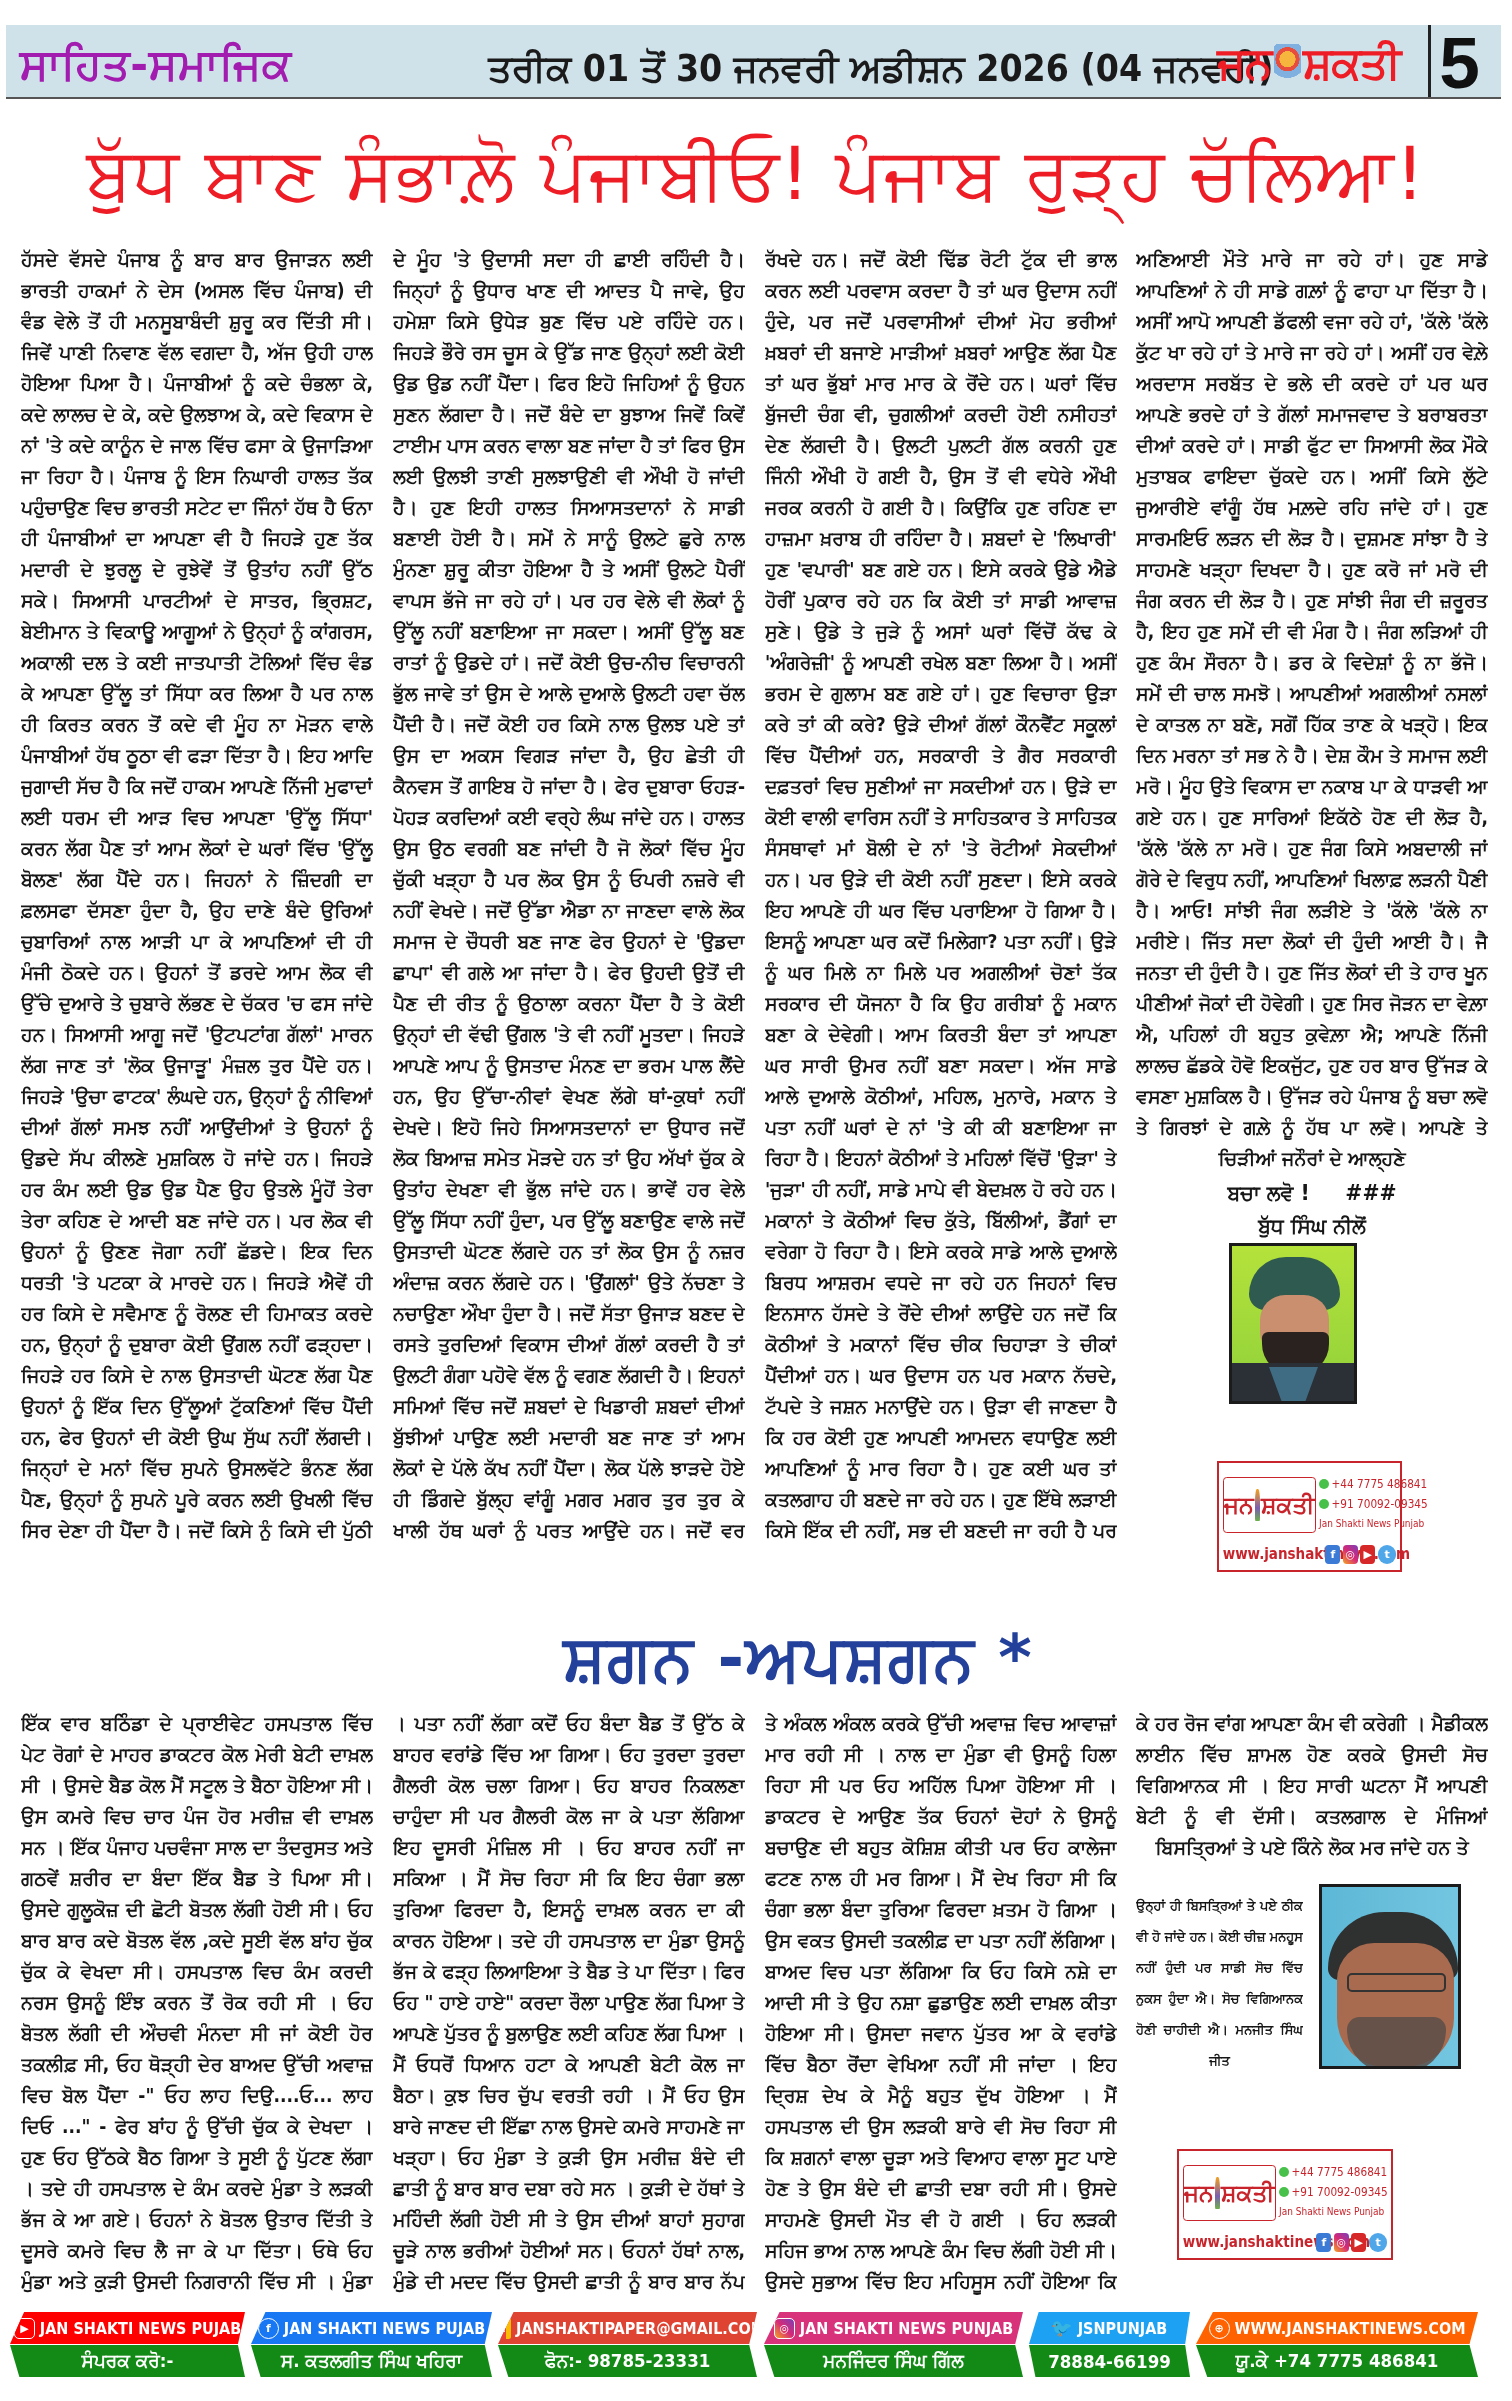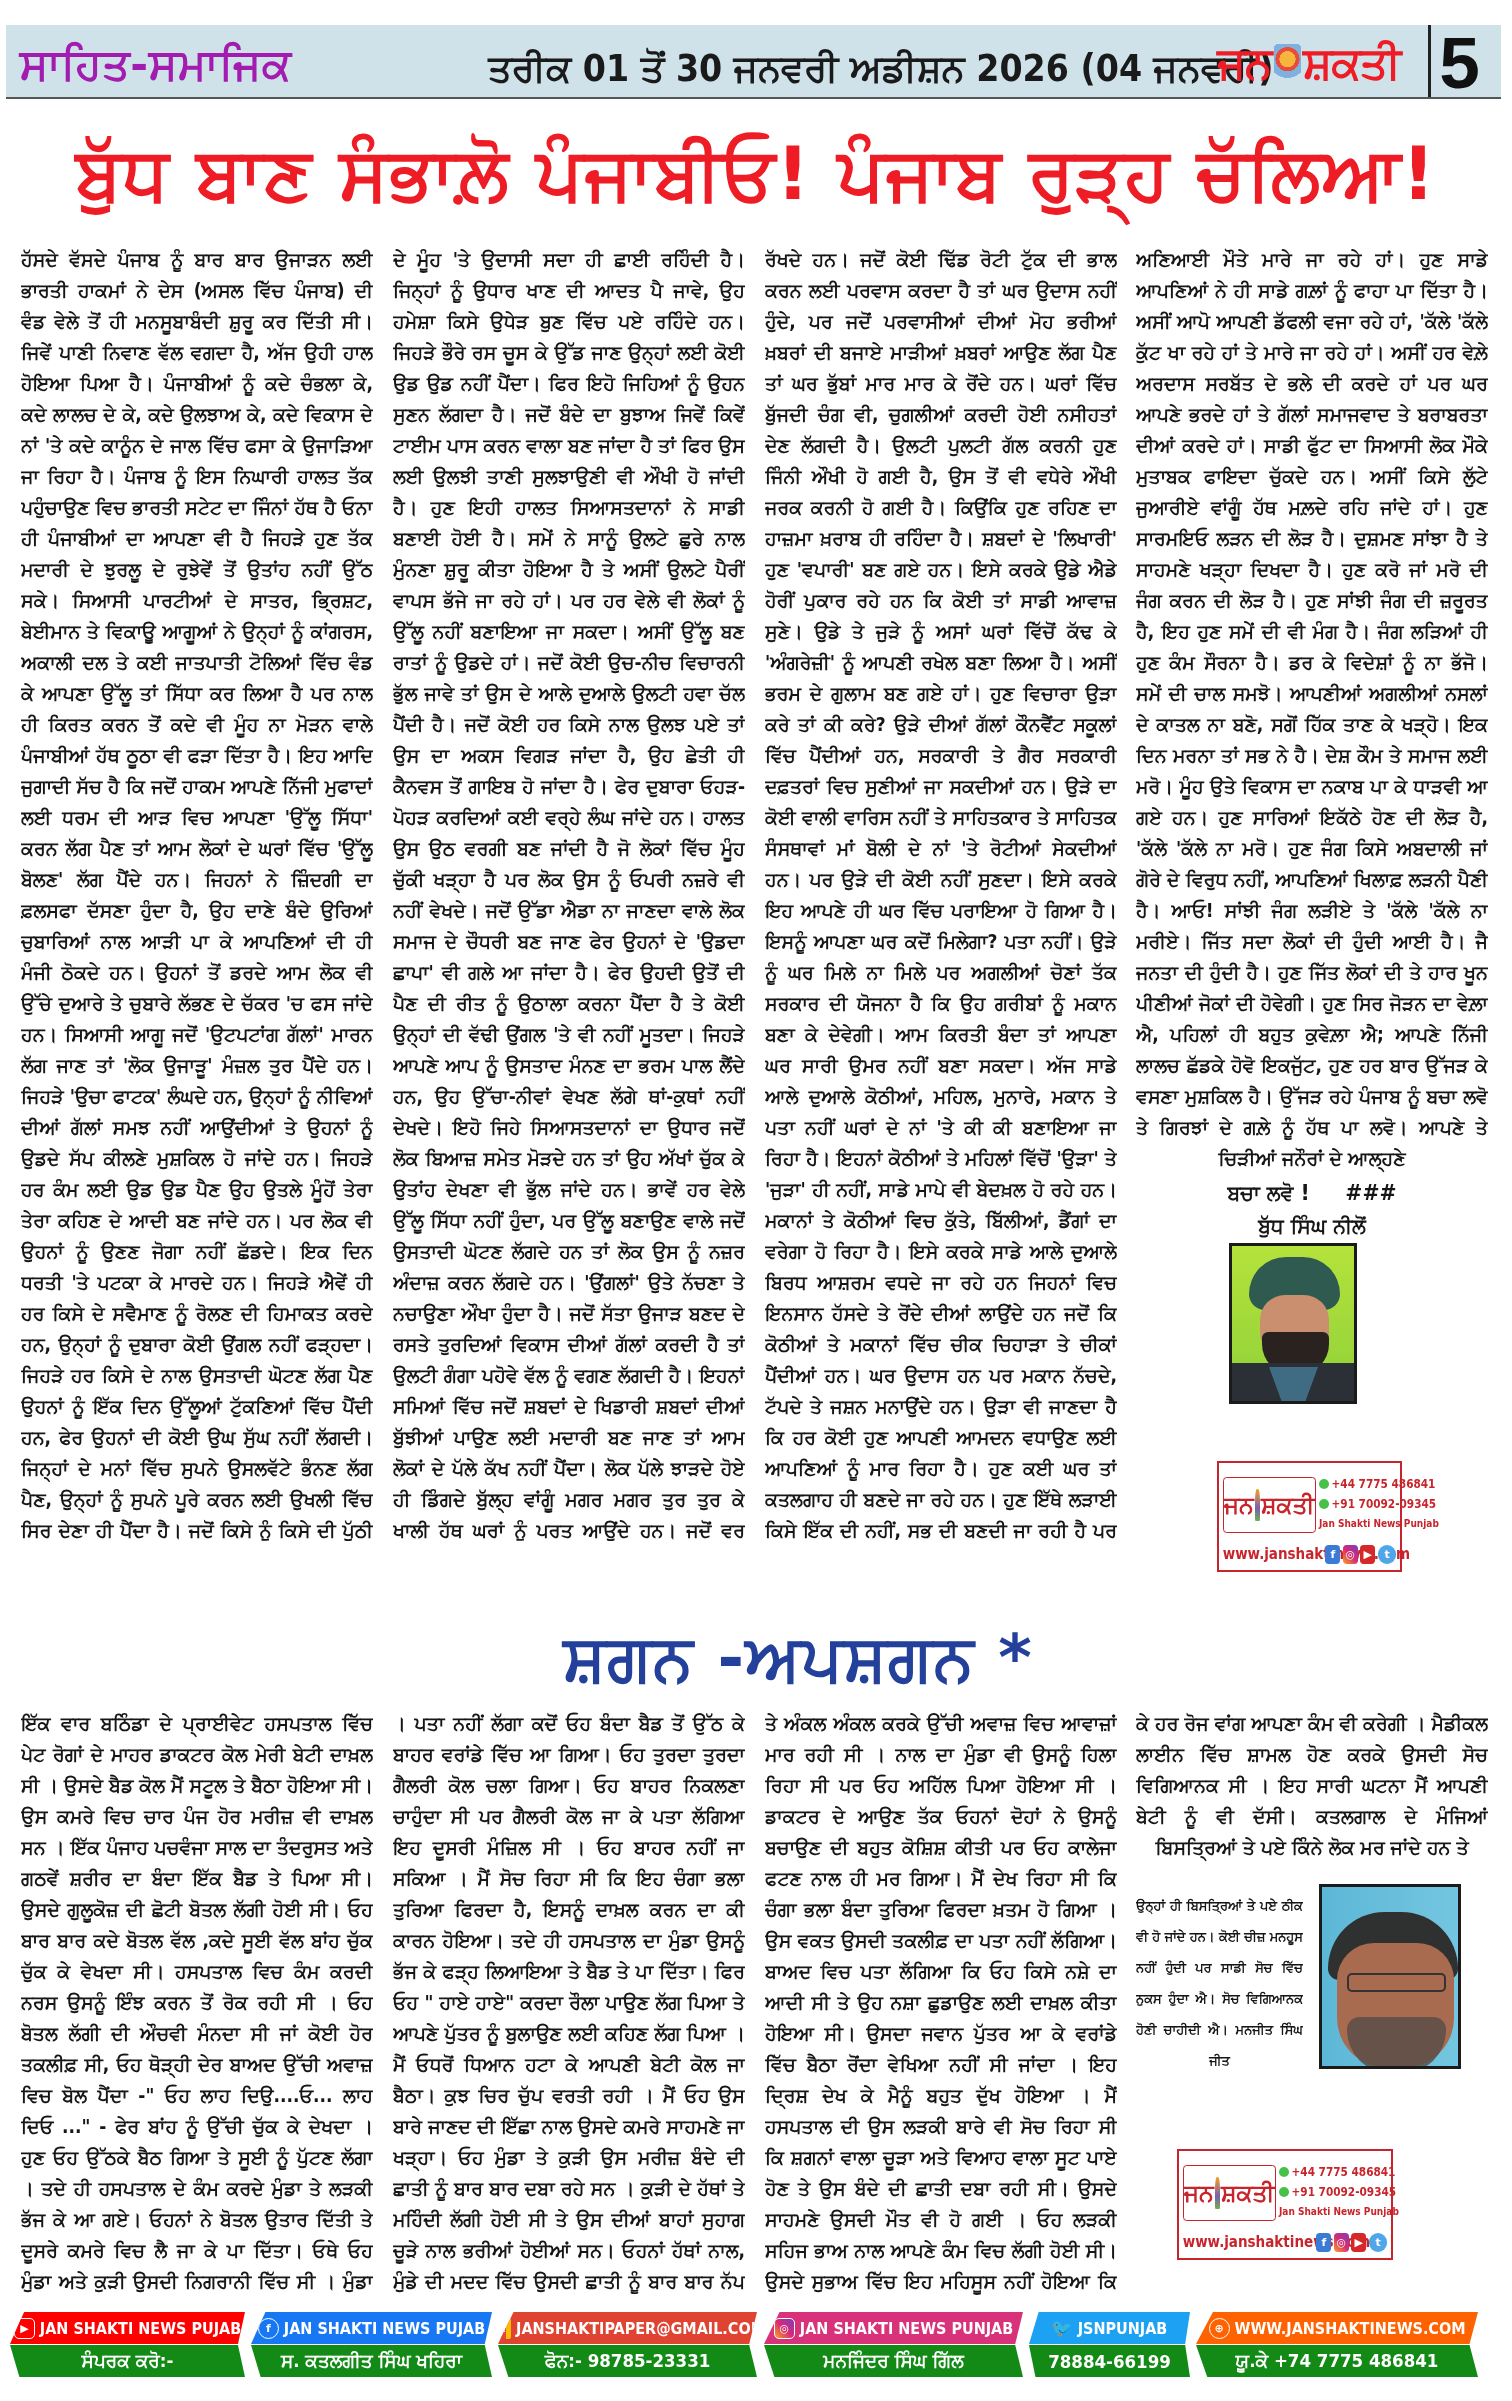--- a/index.html
+++ b/index.html
@@ -30,21 +30,21 @@
   }
   .mh-sep { position: absolute; left: 1422px; top: 0; width: 2.5px; height: 72px; background: #222; }
   .mh-page {
     position: absolute; left: 1433px; top: -3.7px; font-size: 73px; font-weight: bold; color: #111;
     font-family: "Liberation Sans", sans-serif;
   }
 
   
   .headline1 {
     position: absolute; left: 0; top: 127px; width: 1512px; text-align: center;
-    font-size: 73px; font-weight: bold; color: #ee1c25; letter-spacing: 1.2px;
+    font-size: 73px; font-weight: normal; color: #ee1c25; letter-spacing: 1.2px;
     font-family: "DejaVu Sans", sans-serif; line-height: 93px;
   }
   .headline2 {
     position: absolute; left: 0; top: 1618px; width: 1512px; text-align: center;
     padding-left: 84px;
     font-size: 64px; font-weight: bold; color: #23409a; letter-spacing: 1.2px;
     font-family: "DejaVu Sans", sans-serif; line-height: 80px;
   }
 
   
@@ -99,21 +99,21 @@
     border: 2.5px solid #c8242b; font-family: "DejaVu Sans Condensed", "DejaVu Sans", sans-serif;
   }
   .ad1 { left: 1217px; top: 1461px; }
   .ad2 { left: 1177px; top: 2149px; width: 216px; height: 111px; }
   .ad-logo {
     position: absolute; left: 3.7px; top: 13.6px; width: 93px; height: 56px;
     border: 1.9px solid #c8242b; border-radius: 3.7px; display: flex; align-items: center; justify-content: center;
   }
   .ad-logo-text { font-size: 23.5px; font-weight: bold; color: #c8242b; }
   .ad-logo-emblem { width: 18.5px; height: 32px; margin: 0 1.2px; background: linear-gradient(180deg, #f4a11e, #7b5fb0 60%, #6db04b); border-radius: 40% 40% 10% 10%; }
-  .ad-phones { position: absolute; left: 100px; top: 11px; right: 2.5px; font-size: 11.7px; font-weight: bold; color: #c8242b; line-height: 20px; }
+  .ad-phones { position: absolute; left: 100px; top: 11px; right: 2.5px; font-size: 11.7px; font-weight: normal; color: #c8242b; line-height: 20px; }
   .ad-phone { display: flex; align-items: center; white-space: nowrap; }
   .wa-icon { display: inline-block; width: 10px; height: 10px; border-radius: 50%; background: #48c14a; margin-right: 2.5px; flex: none; }
   .ad-brand { font-size: 10px; color: #c8242b; white-space: nowrap; }
   .ad-url { position: absolute; left: 3.7px; bottom: 7.4px; font-size: 15px; font-weight: bold; color: #c8242b; white-space: nowrap; }
   .ad-socials { position: absolute; right: 3.7px; bottom: 6.2px; display: flex; gap: 2.5px; }
   .soc { width: 15px; height: 18.5px; border-radius: 3.7px; color: #fff; font-weight: bold; font-size: 11px; display: flex; align-items: center; justify-content: center; font-family: "DejaVu Sans", sans-serif; }
   .soc.fb { background: #3b7bd6; }
   .soc.ig { background: linear-gradient(45deg, #f5a623, #d62976, #7b3fb8); }
   .soc.yt { background: #d62828; }
   .soc.tw { background: #4fa6e8; border-radius: 50%; width: 18.5px; }

